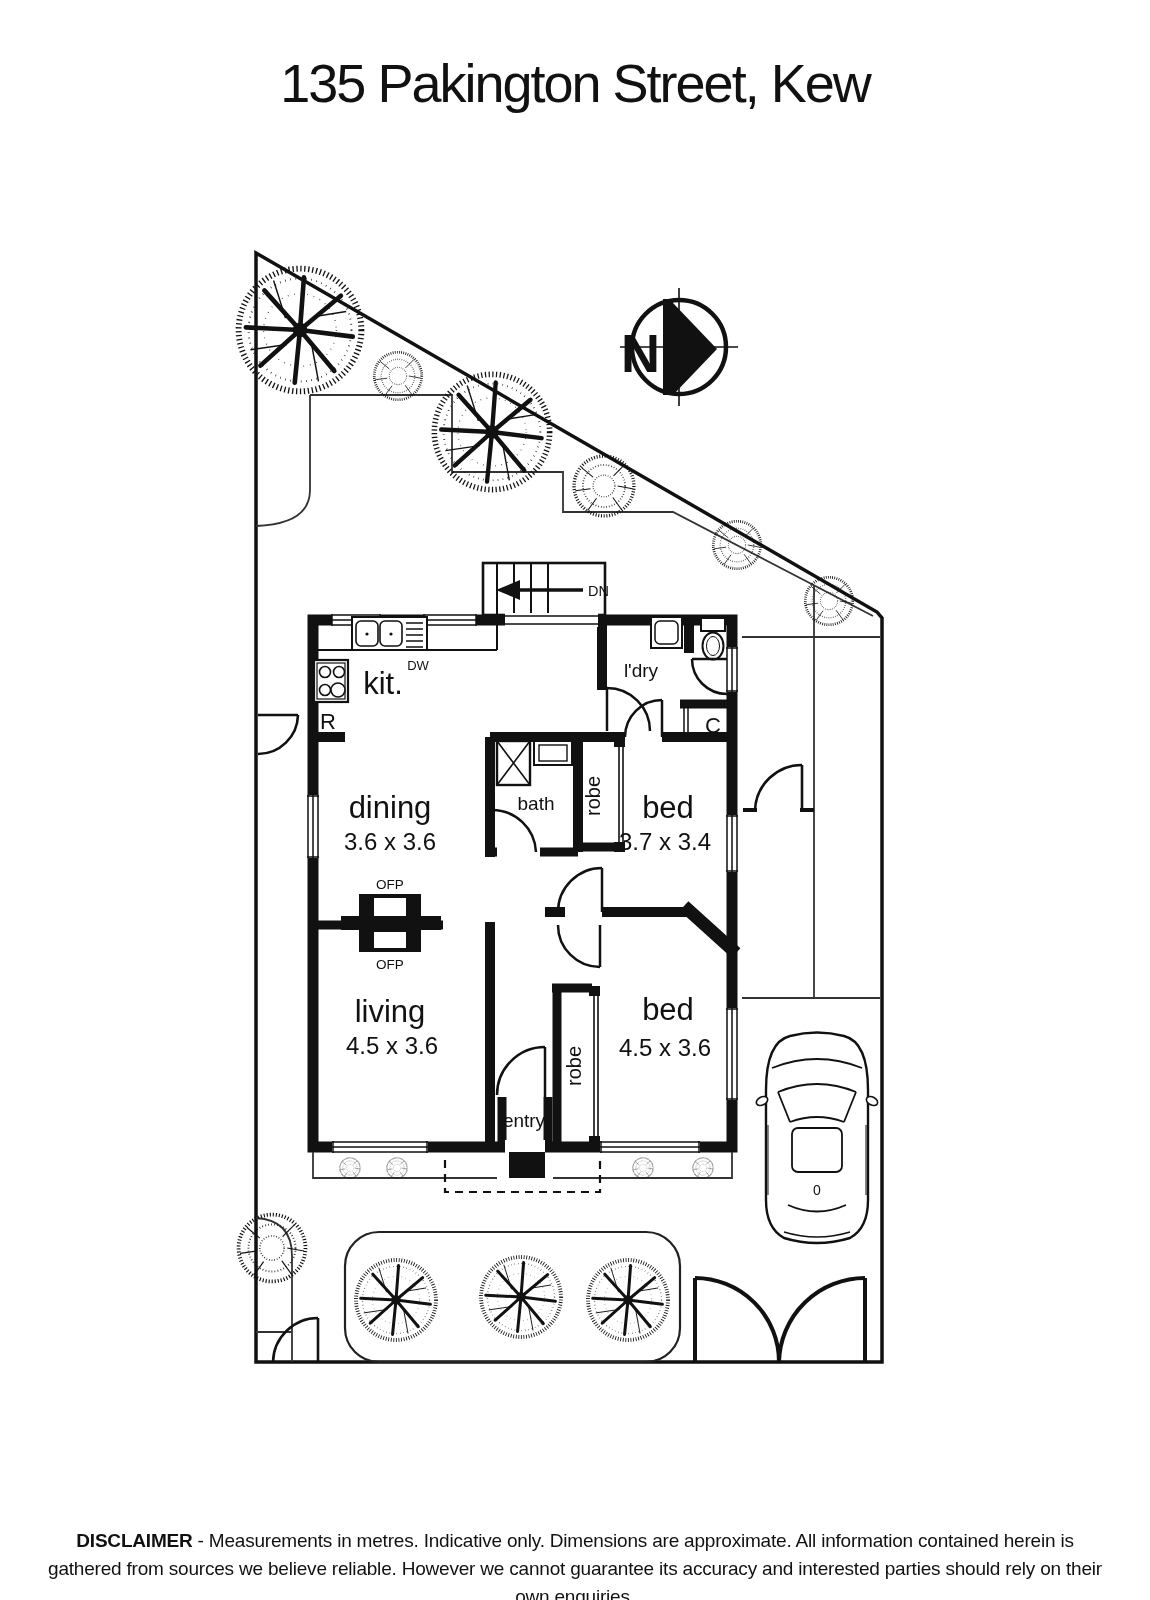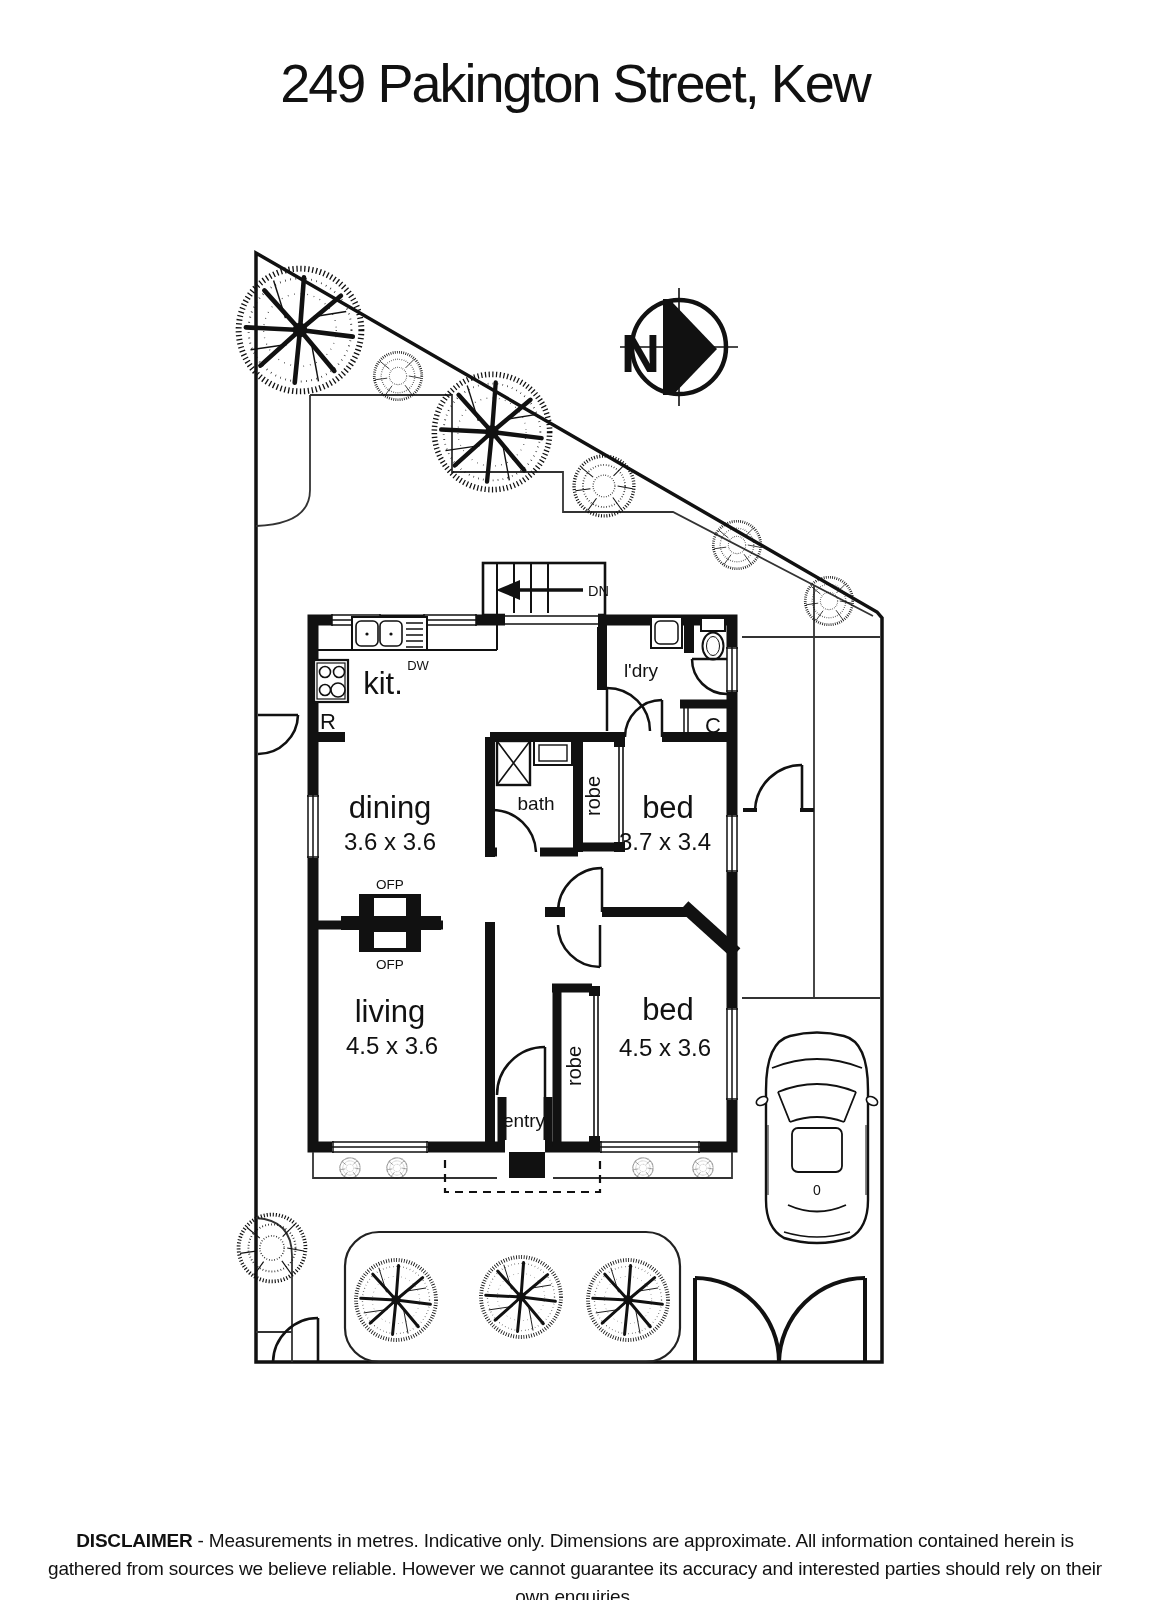--- a/index.html
+++ b/index.html
@@ -11,21 +11,21 @@
   .disclaimer{position:absolute;left:45px;right:45px;top:1508px;text-align:center;
               font-size:19px;line-height:28px;letter-spacing:-0.2px;color:#111;}
   .disclaimer b{font-weight:700;text-align:center;}
   svg text{font-family:"Liberation Sans", sans-serif;fill:#111;}
 </style>
 </head>
 <body>
 
 <div class="page">
 
-  <div class="title">249 Pakington Street, Kew</div>
+  <div class="title">135 Pakington Street, Kew</div>
 
   <svg class="plan-svg" viewBox="0 0 1150 1600">
     <defs>
       <g id="tree">
         <circle r="93" fill="none" stroke="#111" stroke-width="9" stroke-dasharray="2 4"></circle>
         <circle r="78" fill="none" stroke="#111" stroke-width="3" stroke-dasharray="1 7"></circle>
         <circle r="55" fill="none" stroke="#222" stroke-width="2" stroke-dasharray="1 9"></circle>
         <g stroke="#111" stroke-width="7" stroke-linecap="round">
           <line x1="0" y1="0" x2="80" y2="10"></line>
             <line x1="0" y1="0" x2="62" y2="-52"></line>

